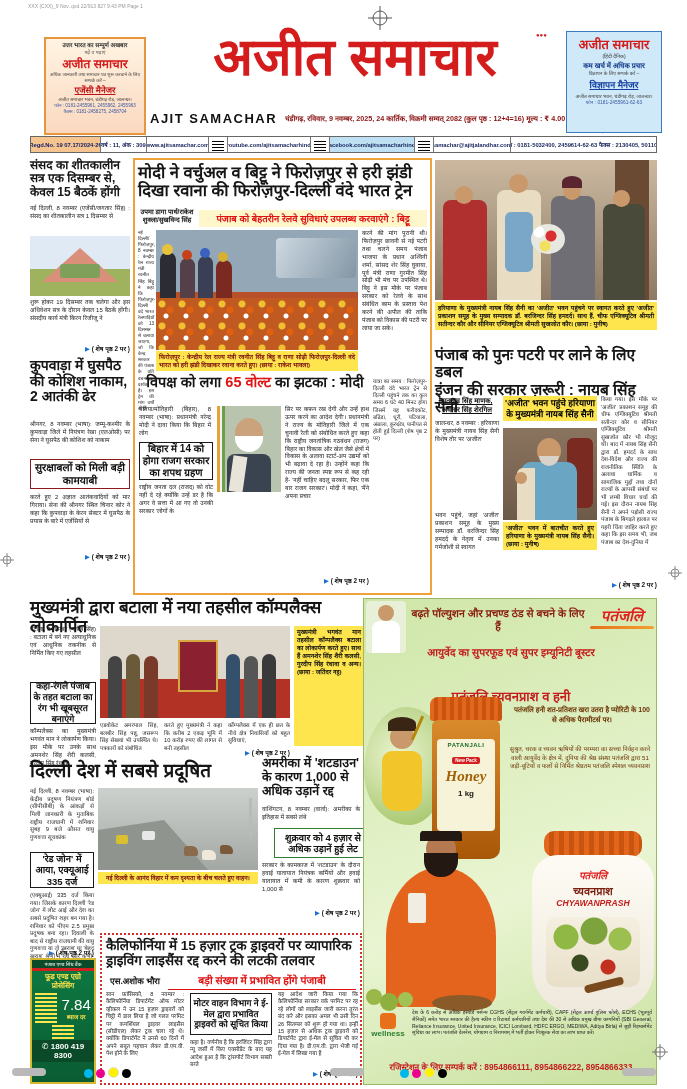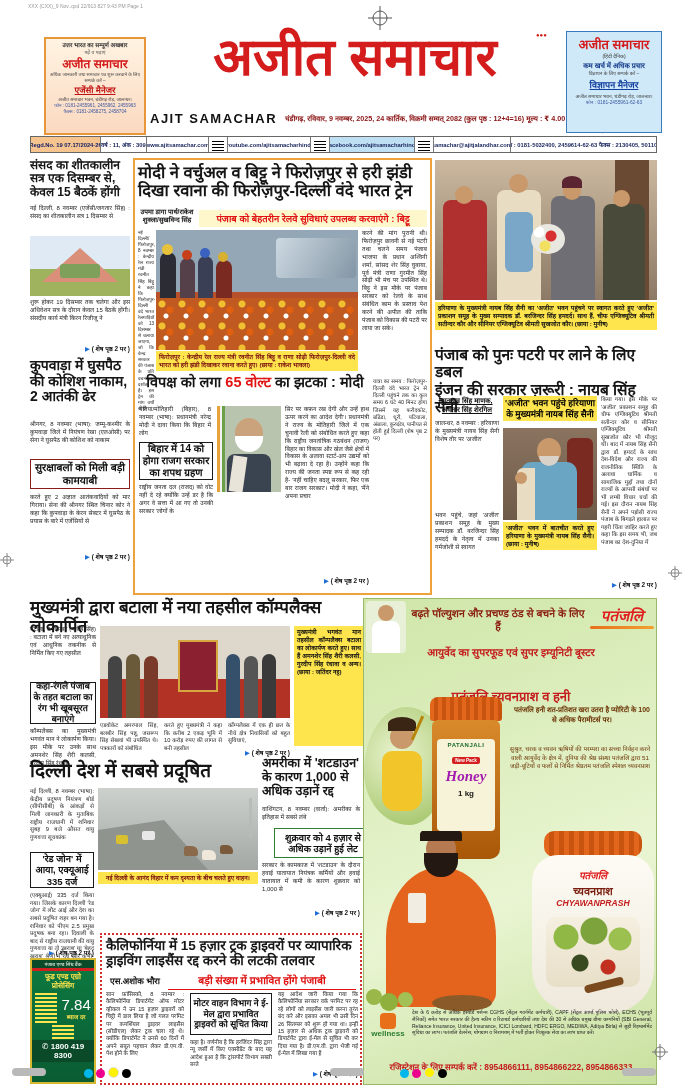--- a/index.html
+++ b/index.html
@@ -272,21 +272,21 @@
       <div style="position:absolute;left:18px;top:44px;width:40px;height:60px;background:#f2c52a;border-radius:10px 10px 14px 14px"></div>
       <div style="position:absolute;left:52px;top:8px;width:3px;height:26px;background:#b8860b;transform:rotate(24deg)"></div>
     </div>
 
     <div class="pht" style="left:66px;top:98px;width:72px;height:162px">
       <div style="position:absolute;left:0;top:0;width:72px;height:24px;background:repeating-linear-gradient(90deg,#e2661c 0 4px,#c8540f 4px 8px);border-radius:8px 8px 3px 3px"></div>
       <div style="position:absolute;left:2px;top:23px;width:68px;height:139px;background:linear-gradient(#d98a2b,#a85708);border-radius:6px 6px 10px 10px"></div>
       <div style="position:absolute;left:7px;top:42px;width:58px;height:92px;background:#f7f3d8;border-radius:4px;text-align:center">
         <div style="font-size:6px;font-weight:800;color:#1a6b2a;letter-spacing:.5px;margin-top:3px">PATANJALI</div>
         <div style="display:inline-block;font-size:4.6px;font-weight:700;color:#fff;background:#d42020;border-radius:2px;padding:1px 3px;margin-top:2px">New Pack</div>
-        <div style="font-size:15px;font-weight:800;font-style:italic;color:#a21caf;font-family:'Liberation Serif',serif;margin-top:2px">Honey</div>
+        <div style="font-size:15px;font-weight:800;font-style:italic;color:#a16207;font-family:'Liberation Serif',serif;margin-top:2px">Honey</div>
         <div style="font-size:8px;font-weight:800;color:#191919;margin-top:4px">1 kg</div>
       </div>
     </div>
 
     <div class="abs" style="left:150px;top:106px;width:136px;font-size:7px;font-weight:700;color:#6b3305;text-align:center;line-height:1.4">पतंजलि हनी शत-प्रतिशत खरा उतरा है प्योरिटी के 100 से अधिक पैरामीटर्स पर।</div>
     <div class="abs" style="left:142px;top:146px;width:148px;font-size:6.2px;color:#6b3305;text-align:center;line-height:1.4">सुश्रुत, चरक व च्यवन ऋषियों की परम्परा का सच्चा निर्वहन करने वाली आयुर्वेद के क्षेत्र में, दुनिया की श्रेष्ठ संस्था पतंजलि द्वारा 51 जड़ी-बूटियों व फलों से निर्मित श्रेष्ठतम पतंजलि स्पेशल च्यवनप्राश</div>
 
     <div class="pht" style="left:2px;top:232px;width:150px;height:180px">
       <div style="position:absolute;left:20px;top:36px;width:110px;height:140px;background:#e4641e;border-radius:50% 50% 14px 14px"></div>
       <div class="head" style="left:60px;top:2px;width:30px;height:32px;background:#b57a52"></div>

